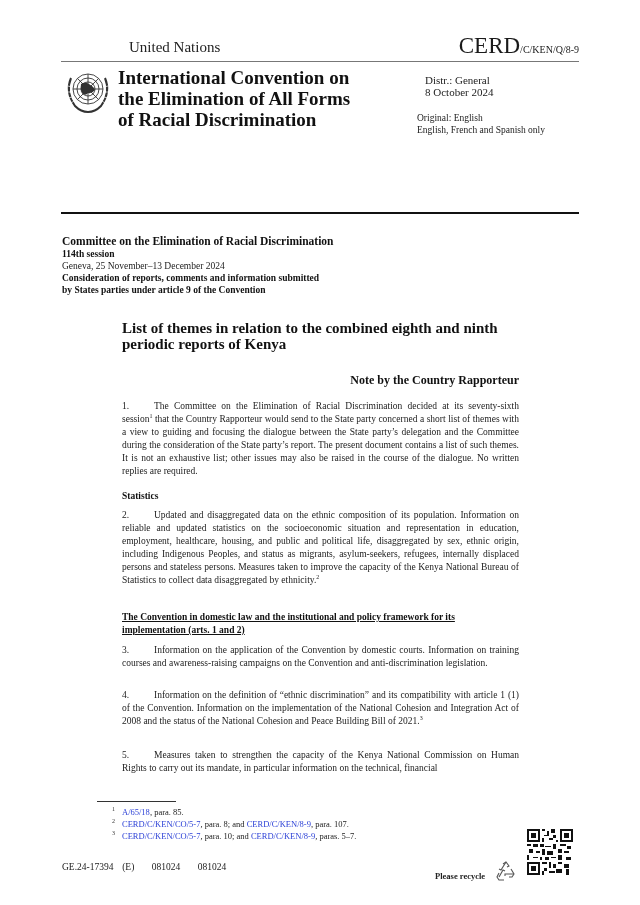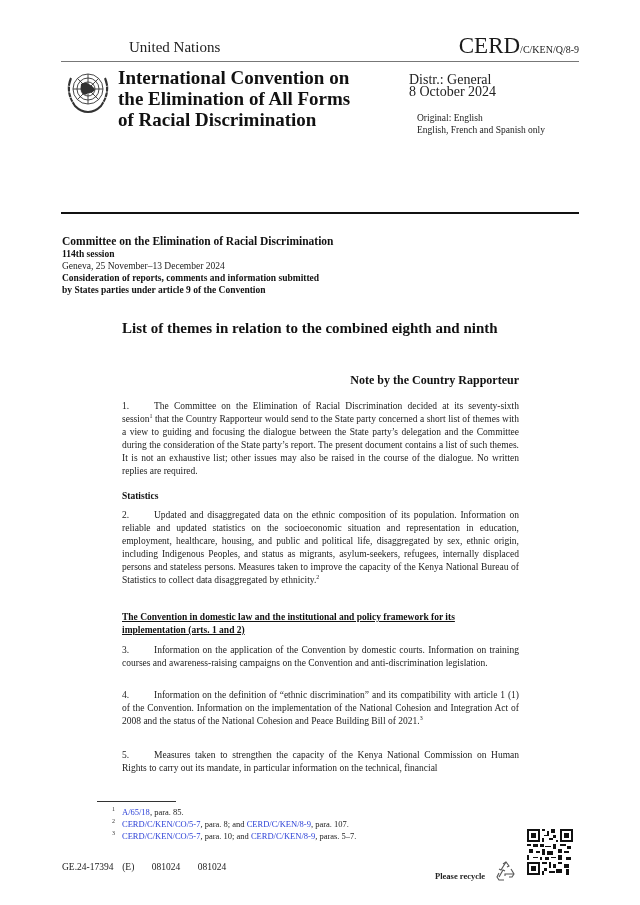--- a/index.html
+++ b/index.html
@@ -40,22 +40,22 @@
       width: 50px; height: 50px;
     }
     .convention-title {
       left: 118px; top: 67px;
       font-size: 19px;
       font-weight: bold;
       line-height: 21px;
       color: #111;
     }
     .distr {
-      left: 409px; top: 74px;
-      font-size: 14px;
+      left: 425px; top: 74px;
+      font-size: 11px;
       line-height: 12px;
       color: #222;
       font-family: Liberation Serif, serif;
     }
     .lang {
       left: 417px; top: 112px;
       font-size: 9.5px;
       line-height: 12px;
       color: #222;
     }
@@ -204,20 +204,21 @@
 <div class="abs committee">
   <div class="cname">Committee on the Elimination of Racial Discrimination</div>
   <div class="b">114th session</div>
   <div>Geneva, 25 November–13 December 2024</div>
   <div class="b">Consideration of reports, comments and information submitted</div>
   <div class="b">by States parties under article 9 of the Convention</div>
 </div>
 
 <div class="abs main-col doc-title">
   <div>List of themes in relation to the combined eighth and ninth</div>
+  <div>periodic reports of Kenya</div>
 </div>
 <div class="abs main-col note-heading">Note by the Country Rapporteur</div>
 
 <div class="abs main-col para" style="top:400px;">
   <span class="num">1.</span><span>The Committee on the Elimination of Racial Discrimination decided at its seventy-sixth session</span><sup>1</sup><span> that the Country Rapporteur would send to the State party concerned a short list of themes with a view to guiding and focusing the dialogue between the State party’s delegation and the Committee during the consideration of the State party’s report. The present document contains a list of such themes. It is not an exhaustive list; other issues may also be raised in the course of the dialogue. No written replies are required.</span>
 </div>
 
 <div class="abs main-col sub-heading" style="top:490px;">Statistics</div>
 
 <div class="abs main-col para" style="top:509px;">

